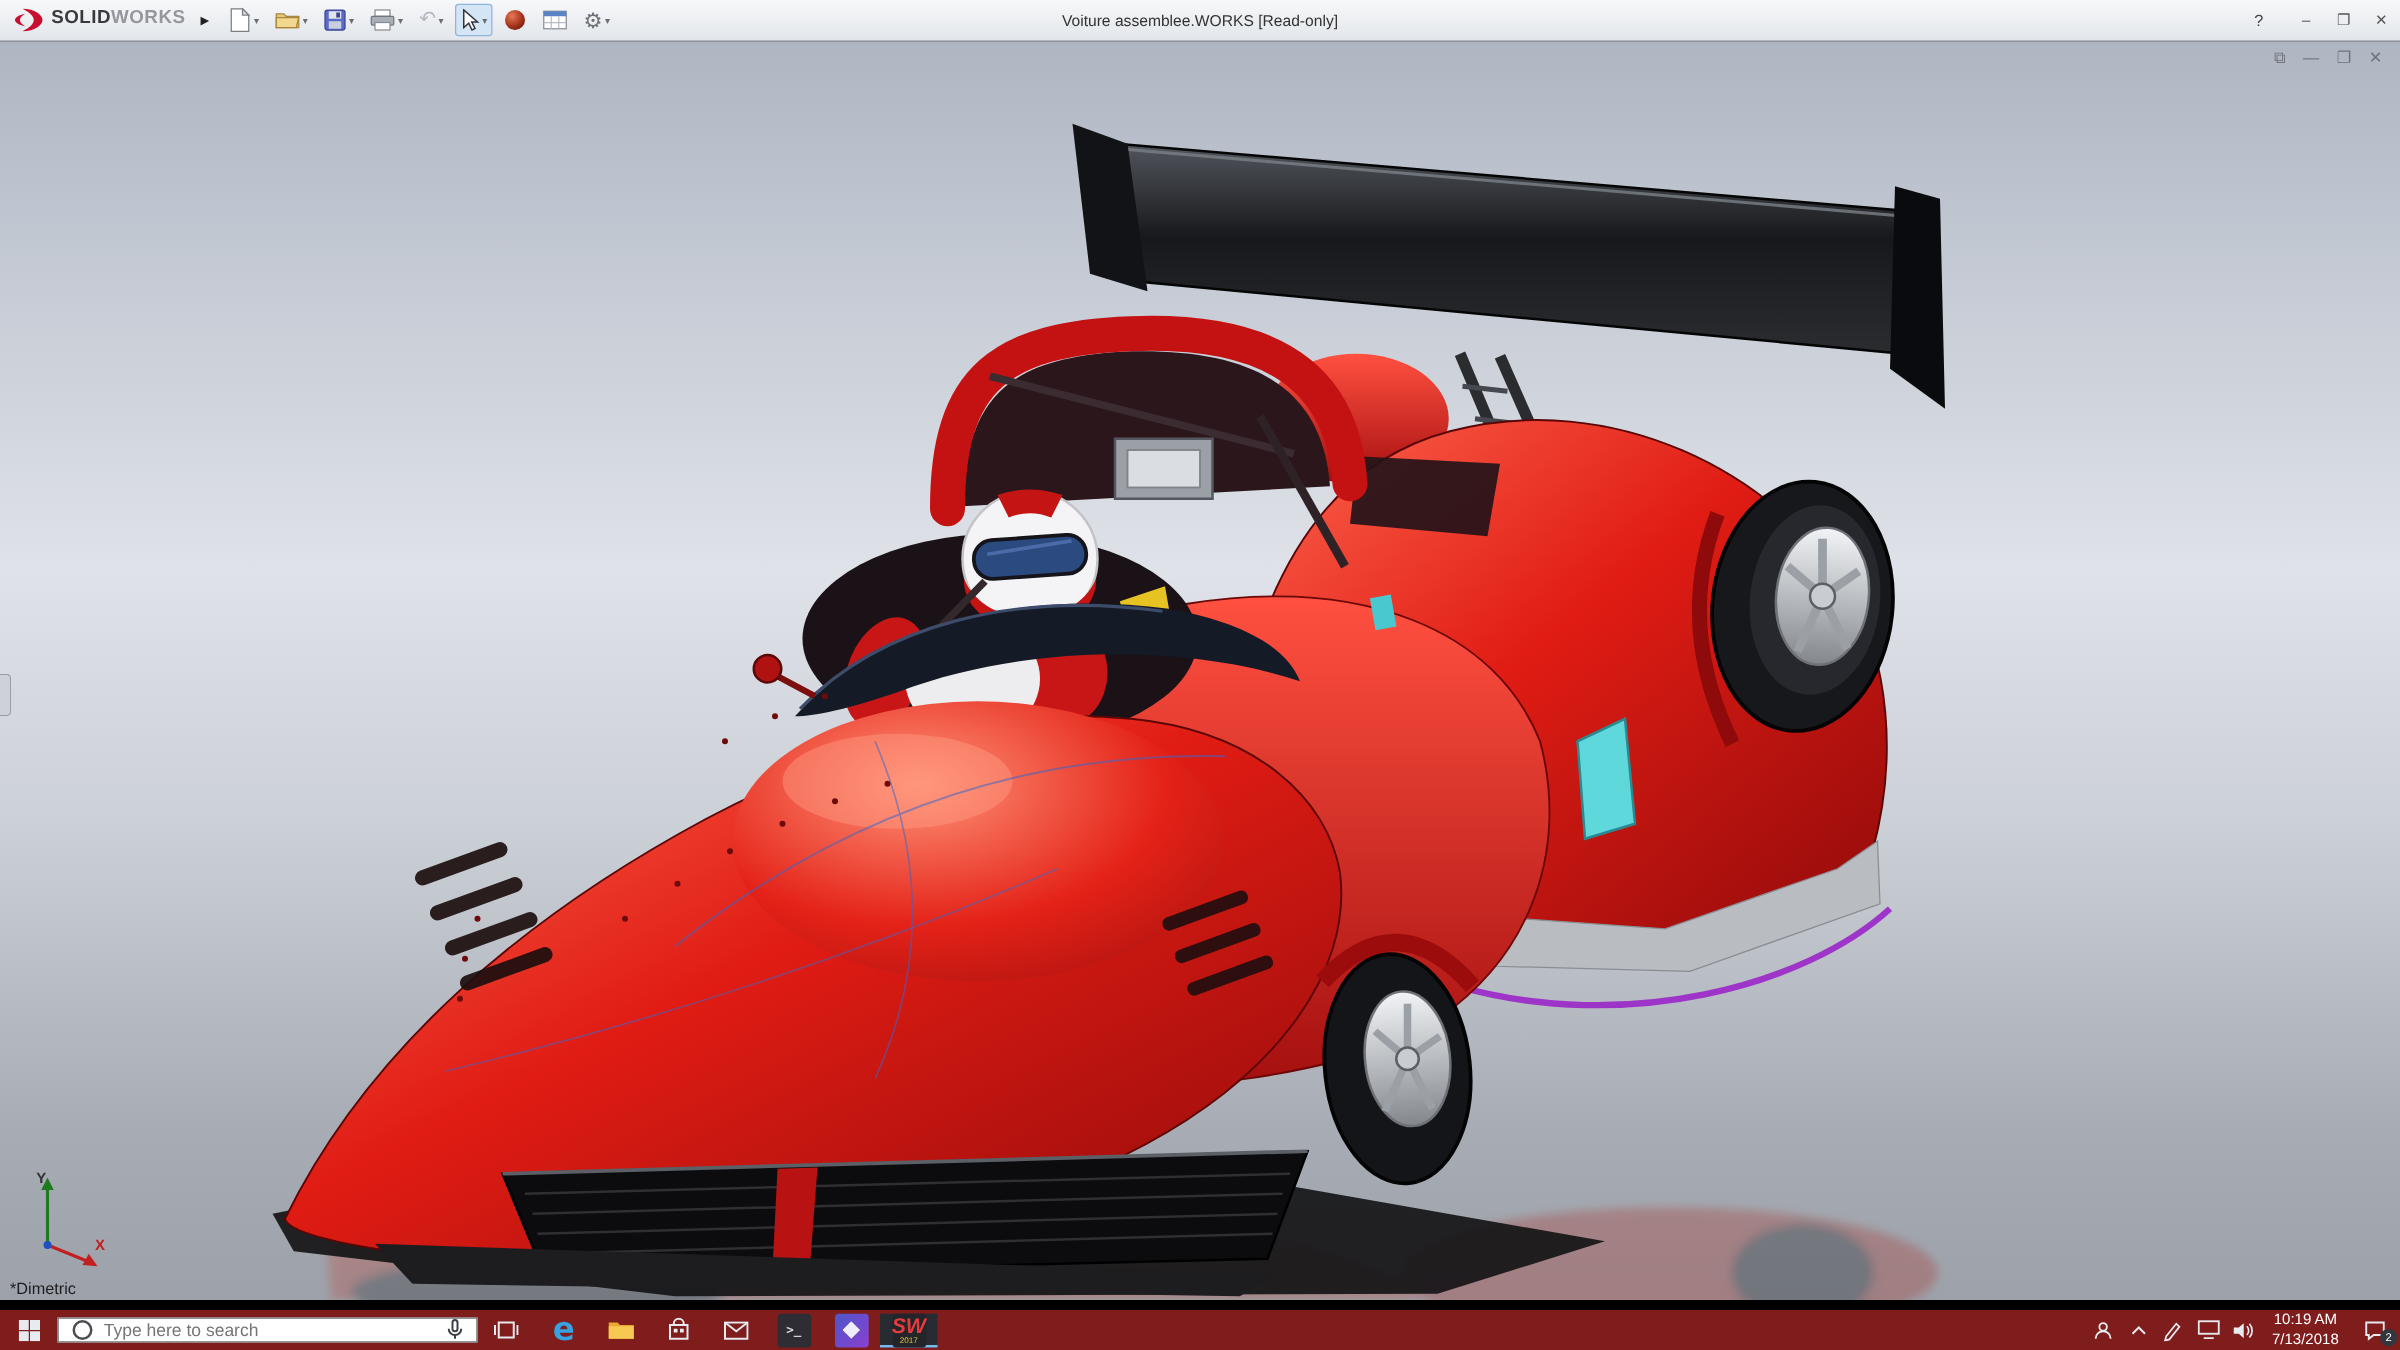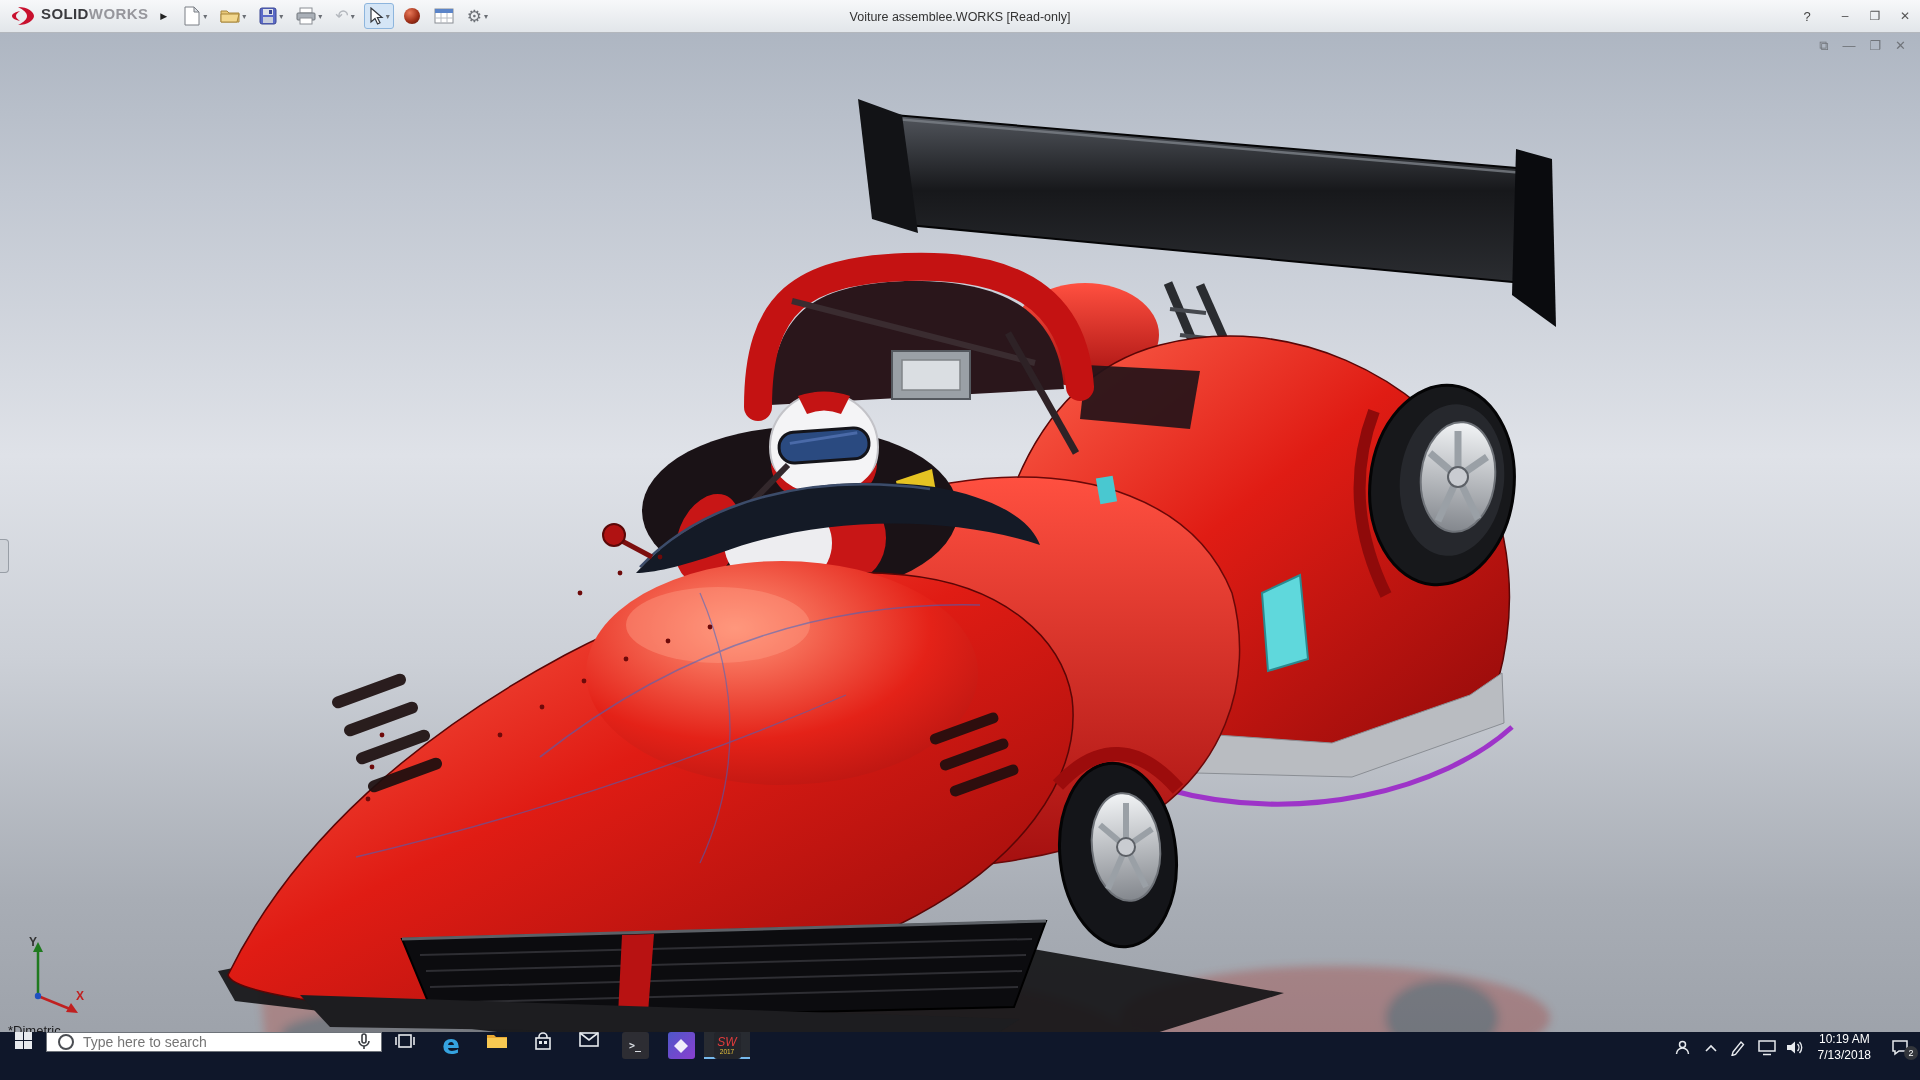--- a/index.html
+++ b/index.html
@@ -31,29 +31,29 @@
     background:linear-gradient(180deg,#aeb6c2 0%,#c2c8d2 16%,#dfe2e8 42%,#ccd0d7 62%,#a8adb5 86%,#9da2aa 100%)}
   .scene{position:absolute;inset:0;width:100%;height:100%}
   .doc-controls{position:absolute;top:5px;right:14px;display:flex;gap:14px;color:#70747a;font-size:13px;z-index:5}
   .doc-controls span{cursor:pointer}
   .view-label{position:absolute;left:8px;bottom:2px;font-size:13px;color:#1c1c1e;z-index:5}
   .triad{position:absolute;left:16px;bottom:22px;z-index:5}
   .splitter-tab{position:absolute;left:0;top:506px;width:9px;height:34px;background:#ced2d8;border:1px solid #989ea6;
     border-left:none;border-radius:0 4px 4px 0;z-index:5;cursor:pointer}
 
   
-  .taskbar{position:absolute;left:0;right:0;bottom:0;height:48px;background:#0f172a;display:flex;align-items:flex-start;z-index:40}
+  .taskbar{position:absolute;left:0;right:0;bottom:0;height:32px;background:#7f1d1d;display:flex;align-items:center;z-index:40}
   .tb-btn{width:46px;display:flex;align-items:center;justify-content:center;background:transparent;border:none;cursor:pointer;position:relative}
   .search-box{width:336px;background:#fff;border:1px solid #6e737a;display:flex;align-items:center;gap:8px;padding:0 10px}
   .search-box input{border:none;outline:none;flex:1;font-size:14px;color:#333;background:transparent;font-family:"Liberation Sans",sans-serif}
   .tile{width:27px;height:27px;border-radius:3px;display:flex;align-items:center;justify-content:center}
   .tile.dark{background:#2d2d33;color:#d8dce2;font-size:10px;font-weight:bold;font-family:"DejaVu Sans Mono",monospace}
   .tile.purple{background:linear-gradient(135deg,#4e57c8,#8a3fd0)}
   .swtile{background:#23252b;flex-direction:column}
-  .sw-label{color:#e23c3c;font-weight:400;font-size:12px;line-height:1;font-style:italic}
+  .sw-label{color:#e23c3c;font-weight:700;font-size:17px;line-height:1;font-style:italic}
   .sw-year{color:#e8c33c;font-size:6.5px;line-height:1;margin-top:1px}
   .active-app{background:#282b31;box-shadow:inset 0 -2px 0 #76b9ed}
   .edge-e{font:700 26px "DejaVu Sans",sans-serif;color:#35a3e0;line-height:1}
   .tray{margin-left:auto;display:flex;align-items:stretch}
   .tray-btn{width:28px;display:flex;align-items:center;justify-content:center;cursor:pointer;position:relative}
   .clock{display:flex;flex-direction:column;justify-content:center;text-align:center;color:#fff;font-size:12px;line-height:1.3;padding:0 9px;cursor:pointer}
   .badge{position:absolute;right:2px;bottom:3px;min-width:14px;height:14px;border-radius:7px;background:#33363c;color:#fff;
     font-size:9px;display:flex;align-items:center;justify-content:center;padding:0 3px}
 </style>
 </head>

